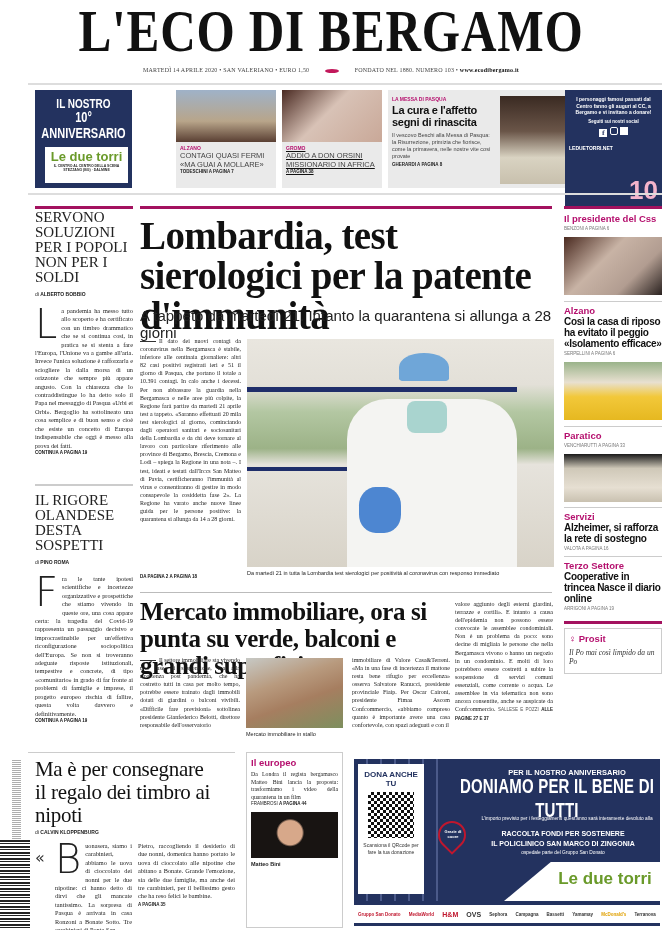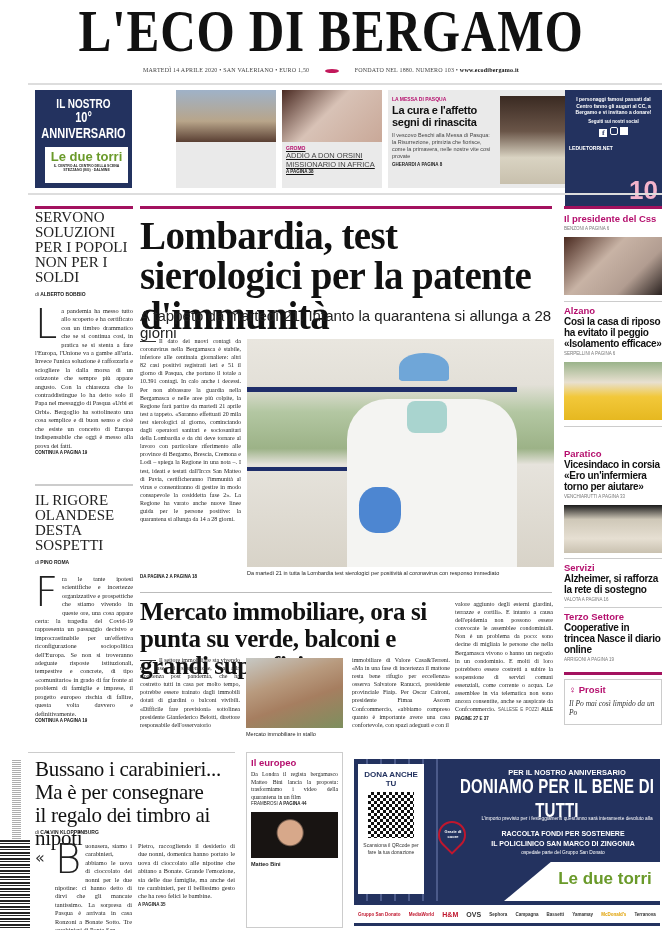--- a/index.html
+++ b/index.html
@@ -52,20 +52,25 @@
   <div class="sans" style="font-weight:bold;font-size:11px;margin-top:4px;transform:scaleY(1.3);">10° ANNIVERSARIO</div>
   <div style="background:#fff;margin:10px 4px 0 10px;height:36px;color:#2a2a2a;">
     <div class="sans" style="font-size:13px;color:#6a9a2a;font-weight:bold;padding-top:2px;">Le due torri</div>
     <div class="sans" style="font-size:3.5px;font-weight:bold;">IL CENTRO AL CENTRO DELLA SCENA</div>
     <div class="sans" style="font-size:3.5px;font-weight:bold;">STEZZANO (BG) · DALMINE</div>
   </div>
 </div>
 
 <div class="abs teaser-box" style="left:140px;top:90px;width:100px;height:98px;">
   <div class="photo" style="height:52px;background:linear-gradient(180deg,#9fb2c8 0%,#b8a58a 60%,#5a3f33 100%);"></div>
+  <div style="padding:3px 4px;">
+    <div class="kicker">ALZANO</div>
+    <div class="tlabel">CONTAGI QUASI FERMI «MA GUAI A MOLLARE»</div>
+    <div class="tref"><span>TODESCHINI</span> <span>A PAGINA 7</span></div>
+  </div>
 </div>
 
 <div class="abs teaser-box" style="left:246px;top:90px;width:100px;height:98px;">
   <div class="photo" style="height:52px;background:linear-gradient(135deg,#4a2a22 0%,#d8c2b6 45%,#c9a898 100%);"></div>
   <div style="padding:3px 4px;text-decoration:underline;">
     <div class="kicker">GROMO</div>
     <div class="tlabel">ADDIO A DON ORSINI MISSIONARIO IN AFRICA</div>
     <div class="tref">A PAGINA 38</div>
   </div>
 </div>
@@ -150,23 +155,22 @@
   </div>
   <div style="margin-top:6px;height:58px;background:linear-gradient(135deg,#4a2a20 0%,#c8b3a5 40%,#b29d91 70%,#2a2220 100%);"></div>
   <div class="side-sep" style="margin-top:6px;"></div>
   <div style="margin-top:3px;">
     <div class="side-kicker">Alzano</div>
     <div class="side-title">Così la casa di riposo ha evitato il peggio «Isolamento efficace»</div>
     <div class="side-ref">SERPELLINI A PAGINA 6</div>
   </div>
   <div style="margin-top:6px;height:58px;background:linear-gradient(180deg,#9ab38a 0%,#e8e0d0 35%,#f2c83a 60%,#e6b820 100%);"></div>
   <div class="side-sep" style="margin-top:6px;"></div>
-  <div style="margin-top:21px;">
+  <div style="margin-top:3px;">
     <div class="side-kicker">Paratico</div>
-    <div class="side-title">Vicesindaco in corsia «Ero un'infermiera torno per aiutare»</div>
     <div class="side-ref">VENCHIARUTTI A PAGINA 33</div>
   </div>
   <div style="margin-top:6px;height:48px;background:linear-gradient(180deg,#1a1a1a 0%,#cfc8b8 30%,#e6dfd2 70%,#c9c1b0 100%);"></div>
   <div class="side-sep" style="margin-top:5px;"></div>
   <div style="margin-top:3px;">
     <div class="side-kicker">Servizi</div>
     <div class="side-title">Alzheimer, si rafforza la rete di sostegno</div>
     <div class="side-ref">VALOTA A PAGINA 16</div>
   </div>
   <div class="side-sep" style="margin-top:5px;"></div>
@@ -179,21 +183,20 @@
   <div style="margin-top:4px;border:1px solid #ccc;padding:4px;height:46px;">
     <div class="side-kicker"><span>♀</span> <span>Prosit</span></div>
     <div style="font-family:'Liberation Serif',serif;font-style:italic;font-size:7.5px;line-height:9px;margin-top:4px;color:#333;">Il Po mai così limpido da un Po</div>
   </div>
 </div>
 
 <div class="abs" style="left:12px;top:760px;width:9px;height:80px;background:repeating-linear-gradient(180deg,#777 0 1px,#fff 1px 2px);opacity:0.6;"></div>
 <div class="abs" style="left:0;top:840px;width:30px;height:88px;background:repeating-linear-gradient(180deg,#222 0 2px,#fff 2px 3px,#222 3px 4px,#fff 4px 6px);"></div>
 <div class="abs" style="left:28px;top:752px;width:207px;height:1px;background:#ccc;"></div>
 <div class="abs bussano-title" style="left:35px;top:758px;width:210px;">
-  <div>Bussano i carabinieri...</div>
   <div>Ma è per consegnare</div>
   <div>il regalo dei timbro ai nipoti</div>
 </div>
 <div class="abs byline" style="left:35px;top:829px;"><span style="font-weight:normal;">di</span> <span>CALVIN KLOPPENBURG</span></div>
 <div class="abs" style="left:35px;top:848px;font-family:'DejaVu Sans',sans-serif;font-size:16px;color:#333;">«</div>
 <div class="abs body-text" style="left:55px;top:842px;width:77px;"><span class="dropcap">B</span><span>uonasera, siamo i carabinieri, abbiamo le uova di cioccolato dei nonni per le due nipotine: ci hanno detto di dirvi che gli mancate tantissimo. La sorpresa di Pasqua è arrivata in casa Ronzoni a Bonate Sotto. Tre carabinieri di Ponte San</span></div>
 <div class="abs body-text" style="left:138px;top:842px;width:97px;">
   <span>Pietro, raccogliendo il desiderio di due nonni, domenica hanno portato le uova di cioccolato alle nipotine che abitano a Bonate. Grande l'emozione, sia delle due famiglie, ma anche dei tre carabinieri, per il bellissimo gesto che ha reso felici le bambine.</span>
   <div class="contref">A PAGINA 35</div>
 </div>

